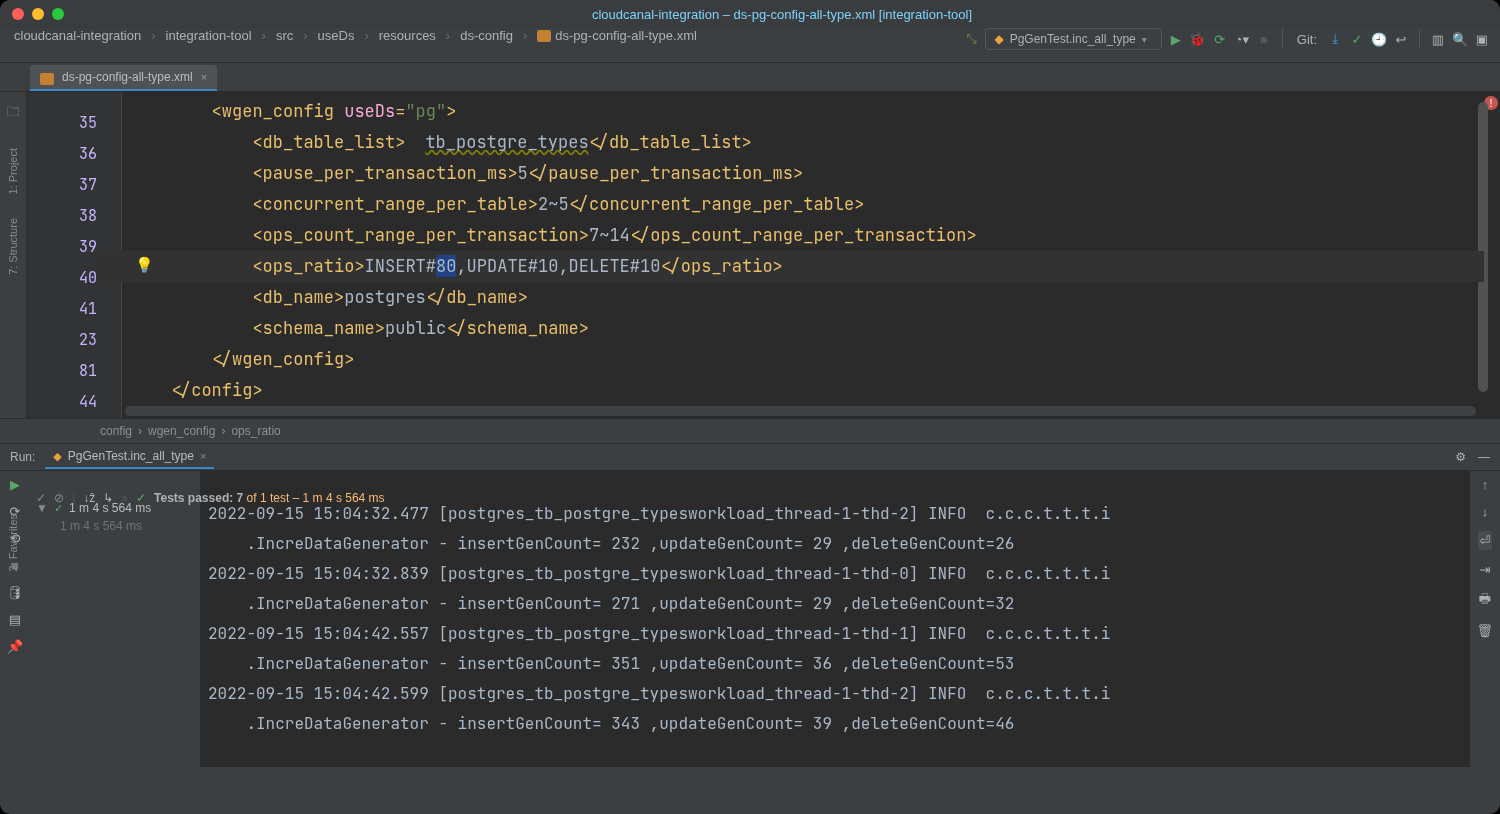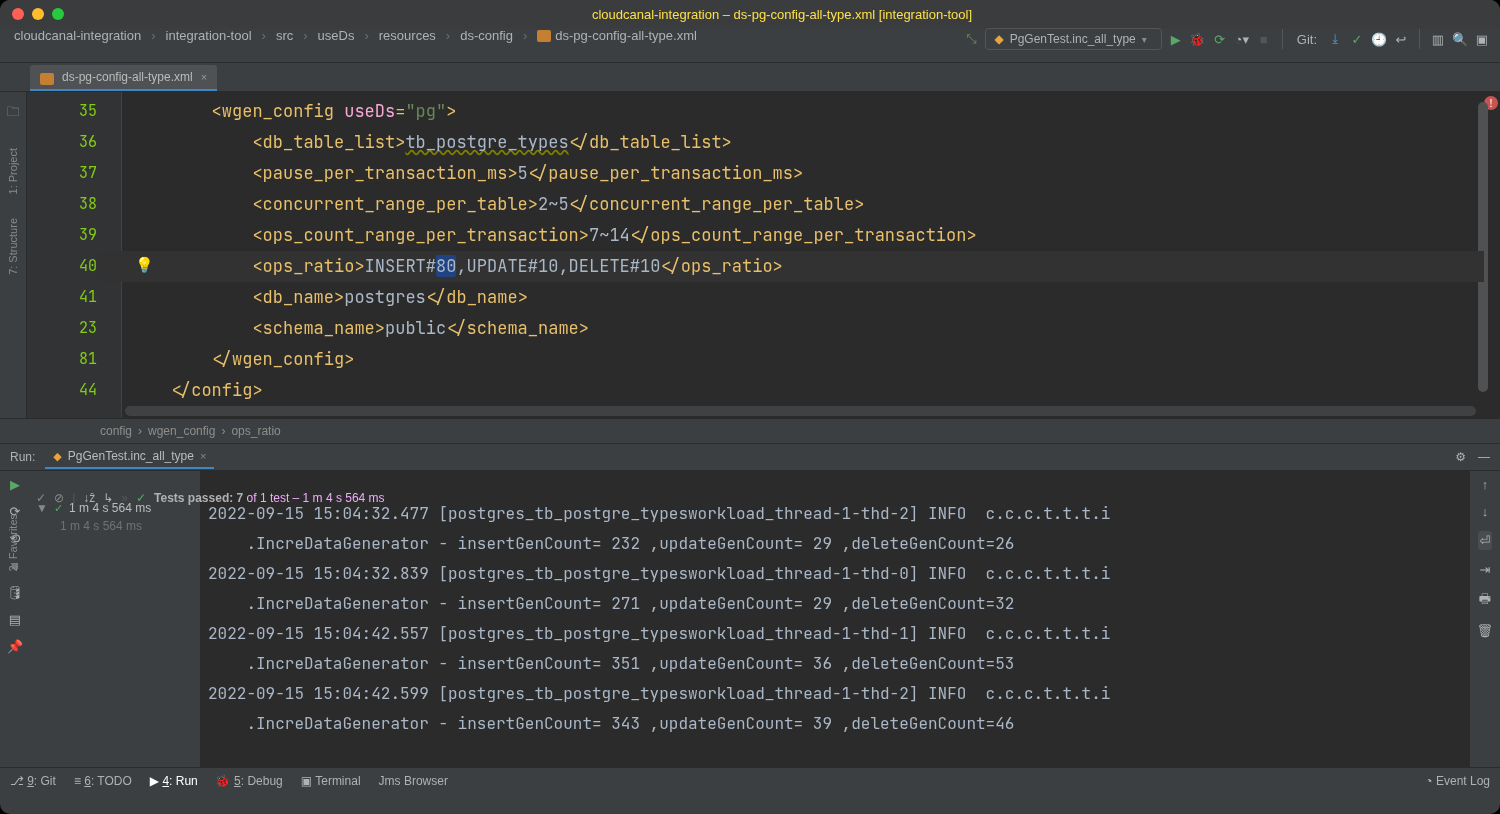--- a/index.html
+++ b/index.html
@@ -25,21 +25,21 @@
     display: flex; align-items: center;
     padding: 0 12px;
     color: #a9a9a9;
     font-size: 13px;
   }
   .traffic { display: flex; gap: 8px; margin-right: 12px; }
   .dot { width: 12px; height: 12px; border-radius: 50%; }
   .dot.red { background:#ff5f56; }
   .dot.yellow { background:#ffbd2e; }
   .dot.green { background:#27c93f; }
-  .title-text { flex:1; text-align:center; font-weight:500; color:#fde047; }
+  .title-text { flex:1; text-align:center; font-weight:500; color:#7dd3fc; }
   .toolbar {
     height: 34px;
     display:flex; align-items:flex-start;
     padding: 0 10px;
     background:#3c3f41;
     border-bottom:1px solid #2b2b2b;
     gap:4px;
   }
   .crumb { color:#afb1b3; padding:0 4px; }
   .crumb-sep { color:#6e6e6e; padding:0 2px; }
@@ -81,34 +81,34 @@
   }
   .rail-text {
     writing-mode: vertical-rl; transform: rotate(180deg);
     font-size:11px; color:#8a8a8a;
   }
   .editor {
     flex:1; background:#2b2b2b; display:flex; position:relative;
     font-family: "JetBrains Mono", Menlo, Consolas, monospace;
   }
   .gutter {
-    width:70px; color:#84cc16; text-align:right; padding:4px 24px 0 0;
+    width:70px; color:#c4b5fd; text-align:right; padding:16px 24px 0 0;
     font-size:15px; line-height:31px; background:#313335; border-right:1px solid #404244;
     position:relative;
   }
   .code {
     flex:1; padding:4px 0 0 8px; font-size:17px; line-height:31px;
     white-space:pre; color:#a9b7c6;
   }
   .tag { color:#e8bf6a; }
   .attr { color:#f9a8d4; }
   .str { color:#6a8759; }
   .txt { color:#a9b7c6; }
   .sel { background:#214283; border-radius:2px; }
-  .underline-warn { text-decoration: underline wavy #808000; text-decoration-skip-ink:none; }
+  .underline-warn { text-decoration: underline wavy #808000; text-decoration-skip-ink:none;margin-left:20px; }
   .bulb { position:absolute; left:108px; font-size:15px; }
   .line-hl { position:absolute; left:70px; right:16px; height:31px; background:#323232; }
   .err-stripe { position:absolute; right:2px; top:4px; width:14px; height:14px; background:#c75450; border-radius:50%; font-size:10px; color:#fff; display:flex; align-items:center; justify-content:center; }
   .editor-scroll { position:absolute; left:98px; right:24px; bottom:2px; height:10px; background:#3f4142; border-radius:5px; }
   .editor-scroll-thumb { position:absolute; right:12px; top:10px; width:10px; height:290px; background:#4f5153; border-radius:5px; }
 
   .nav-crumbs {
     height:24px; background:#3c3f41; border-top:1px solid #2b2b2b;
     display:flex; align-items:center; padding-left:100px; gap:6px; color:#8e8e8e; font-size:12px;
   }
@@ -280,21 +280,21 @@
 
     <div class="runner-tree">
       <div class="runner-toolbar" style="left:32px;top:485px;width:1200px">
         <span style="color:#888">✓</span>
         <span style="color:#888">⊘</span>
         <span class="sep">|</span>
         <span>↓ẑ</span>
         <span>↳</span>
         <span class="sep">»</span>
         <span class="pass">✓</span>
-        <span><b>Tests passed: 7</b><span style="color:#f0abfc"> of 1 test – 1 m 4 s 564 ms</span></span>
+        <span><b>Tests passed: 7</b><span style="color:#fdba74"> of 1 test – 1 m 4 s 564 ms</span></span>
       </div>
       <div class="row">
         <span style="color:#888">▼</span>
           <span class="check">✓</span>
           <span>1 m 4 s 564 ms</span>
       </div>
       <div class="row" style="padding-left:30px">
         <span class="time">1 m 4 s 564 ms</span>
       </div>
     </div>
@@ -315,25 +315,14 @@
       <span>⇥</span>
       <span>🖶</span>
       <span>🗑</span>
     </div>
   </div>
 
   <div class="fav-rail">
     <span class="rail-text">2: Favorites</span>
   </div>
 
-  <div class="statusbar">
-    <span>⎇ <span class="underline">9</span>: Git</span>
-    <span>≡ <span class="underline">6</span>: TODO</span>
-    <span style="color:#fff">▶ <span class="underline">4</span>: Run</span>
-    <span>🐞 <span class="underline">5</span>: Debug</span>
-    <span>▣ Terminal</span>
-    <span>Jms Browser</span>
-    <div class="right">
-      <span>◔ <span>Event Log</span></span>
-    </div>
-  </div>
 
 </div>
 
 </body></html>

